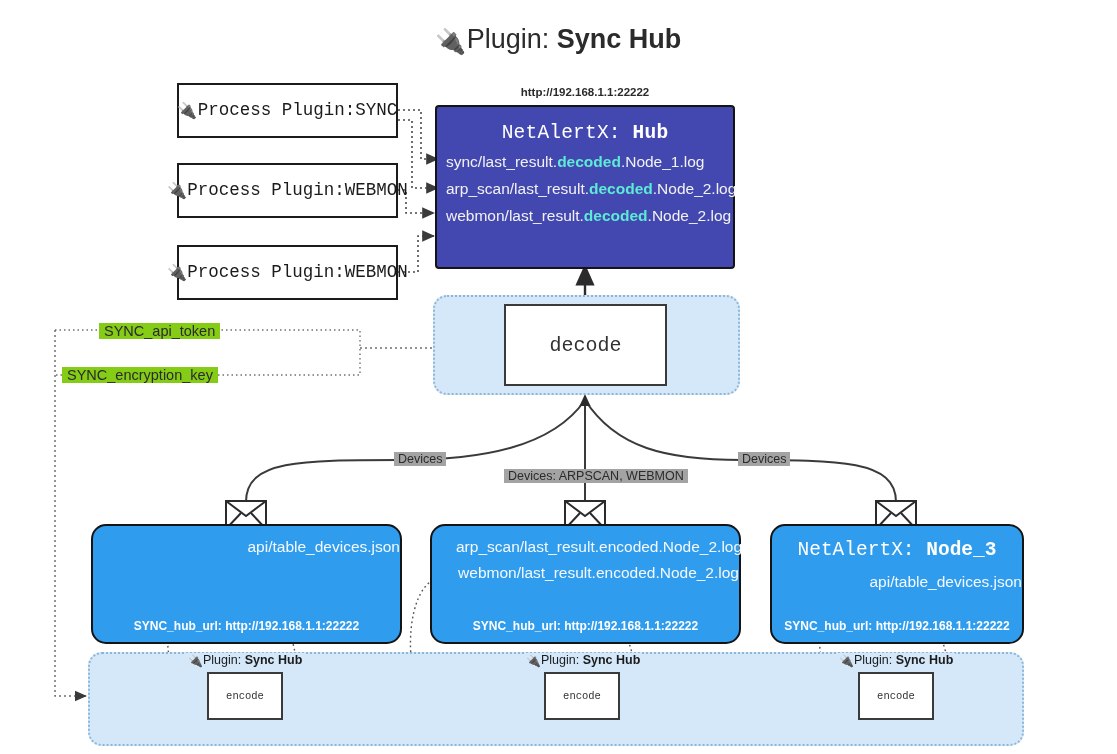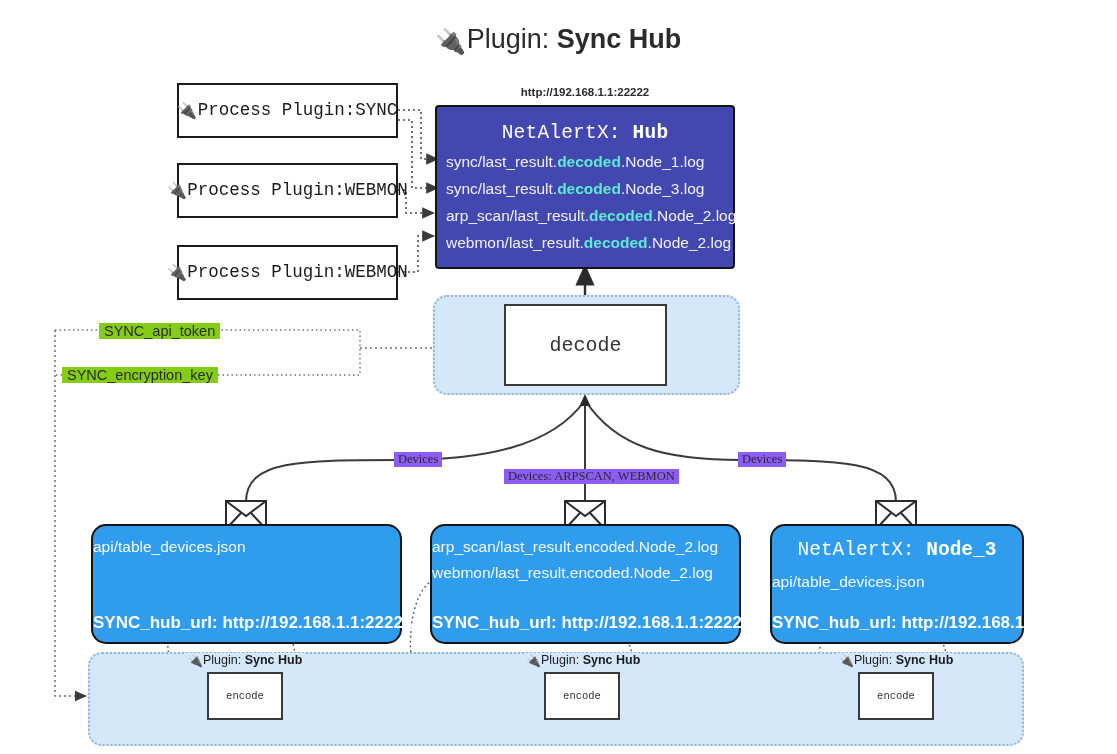--- a/index.html
+++ b/index.html
@@ -42,26 +42,26 @@
             display:flex;align-items:center;justify-content:center;
             font-family:"Liberation Mono","DejaVu Sans Mono",monospace;color:#333;}
   #decode{font-size:20px;}
   .encode{font-size:10.5px;}
 
   
   .node{background:#2f9ced;border:2px solid #141414;border-radius:15px;color:#fff;}
   .node .n-title{font-family:"Liberation Mono","DejaVu Sans Mono",monospace;
         font-size:19.5px;text-align:center;margin-top:13px;}
   .node .n-title b{font-weight:bold;}
-  .node .n-line{font-size:15.5px;text-align:left;margin-top:12px;color:#f4f9ff;white-space:nowrap;}
-  .node .n-foot{font-size:17px;font-weight:bold;text-align:center;color:#ffffff;
+  .node .n-line{font-size:15.5px;text-align:right;margin-top:12px;color:#f4f9ff;white-space:nowrap;padding-left:24px;}
+  .node .n-foot{font-size:12px;font-weight:bold;text-align:center;color:#ffffff;
         position:absolute;left:0;width:100%;bottom:9px;white-space:nowrap;}
 
   
-  .plabel{font-size:12.5px;color:#2b2b2b;background:#8b5cf6;padding:0 4px;white-space:nowrap;font-family:Liberation Serif, serif;}
+  .plabel{font-size:12.5px;color:#2b2b2b;background:#a3a3a3;padding:0 4px;white-space:nowrap;}
   .synclabel{font-size:14.5px;color:#2b2b2b;background:#84cc16;padding:0 5px;white-space:nowrap;}
   .plugfoot{font-size:12.5px;color:#1b1b1b;white-space:nowrap;background:#d4e8fa;padding:0 2px;}
   .plugfoot b{font-weight:bold;}
   .plugfoot .plug{font-size:12px;vertical-align:-1px;}
 
   
   .env{width:42px;height:30px;}
 </style>
 </head>
 <body>
@@ -134,23 +134,20 @@
   <div class="abs" id="huburl" style="left:435px;top:78px;">http://192.168.1.1:22222</div>
 
   <div class="abs" id="hub" style="left:435px;top:97px;width:300px;height:164px;">
     <div class="hub-title">
       <span>NetAlertX: </span><b>Hub</b>
     </div>
     <div class="logline">
       <span>sync/last_result.</span><b>decoded</b><span>.Node_1.log</span>
     </div>
     <div class="logline">
-      <span>sync/last_result.</span><b>decoded</b><span>.Node_3.log</span>
-    </div>
-    <div class="logline">
       <span>arp_scan/last_result.</span><b>decoded</b><span>.Node_2.log</span>
     </div>
     <div class="logline">
       <span>webmon/last_result.</span><b>decoded</b><span>.Node_2.log</span>
     </div>
   </div>
 
   <div class="abs bluebox" style="left:433px;top:287px;width:307px;height:100px;"></div>
   <div class="abs whitebox" id="decode" style="left:504px;top:296px;width:163px;height:82px;">decode</div>
 

